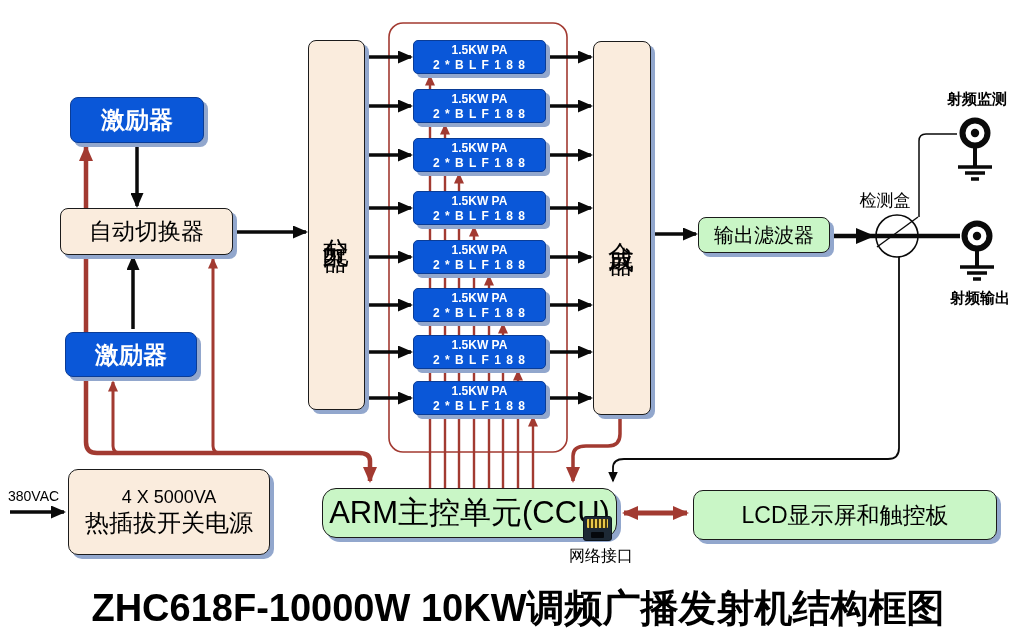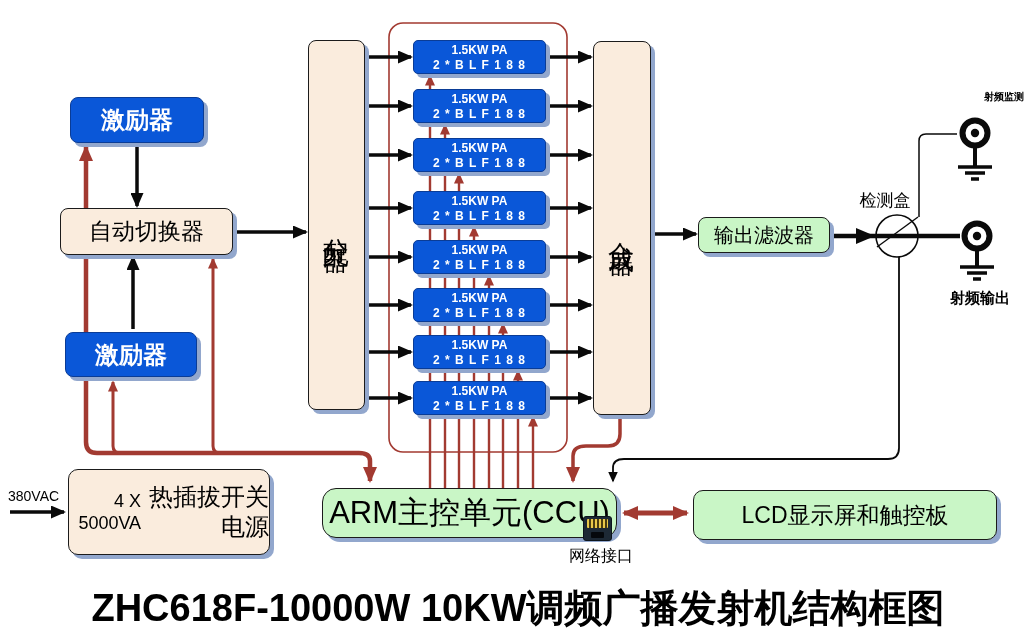--- a/index.html
+++ b/index.html
@@ -9,28 +9,28 @@
   html,body{margin:0;padding:0;background:#fff;}
   .canvas{position:relative;width:1036px;height:640px;background:#fff;overflow:hidden;
           font-family:"Liberation Sans","DejaVu Sans",sans-serif;}
   svg.wires{position:absolute;left:0;top:0;z-index:1;}
   .ln-black{stroke:var(--line-black);fill:none;}
   .ln-red{stroke:var(--line-red);fill:none;}
   .mkf-black{fill:var(--line-black);}
   .mkf-red{fill:var(--line-red);}
   .box{position:absolute;z-index:2;box-sizing:border-box;display:flex;align-items:center;justify-content:center;
        border:1.6px solid #1b1b1b;border-radius:8px;background:var(--cream);
-       box-shadow:4px 4px 0 var(--shadow);color:#000;text-align:right;}
+       box-shadow:4px 4px 0 var(--shadow);color:#000;text-align:center;}
   .blue{background:var(--box-blue);border-color:#0a3c96;color:#fff;font-weight:bold;}
   .green{background:var(--box-green);}
   .vtext{writing-mode:vertical-rl;text-orientation:upright;letter-spacing:5px;font-size:26px;}
   .pa{border-radius:5px;flex-direction:column;line-height:1.2;font-size:12px;padding-top:1px;}
   .pa .l2{letter-spacing:1px;}
   .lbl{position:absolute;z-index:3;color:#000;}
-  .psu{flex-direction:row;line-height:1.25;border-radius:10px;}
+  .psu{flex-direction:column;line-height:1.25;border-radius:10px;}
   .psu .l1{font-size:18px;}
   .psu .l2{font-size:24px;}
   .title{position:absolute;left:0;right:0;top:583px;text-align:center;font-size:38px;font-weight:bold;z-index:3;}
   .netport{position:absolute;z-index:4;left:583px;top:516px;width:27px;height:23px;background:#1d2935;
            border:1px solid #0c141c;border-radius:3px;}
   .netport .pins{position:absolute;left:3px;right:3px;top:2px;height:9px;
            background:repeating-linear-gradient(90deg,#e8c84a 0 2px,#4a3c10 2px 4px);border-radius:1px;}
   .netport .slot{position:absolute;left:7px;right:7px;bottom:2px;height:6px;background:#05080c;border-radius:1px;}
 </style>
 </head>
@@ -190,18 +190,18 @@
 
   <div class="netport">
     <div class="pins"></div>
     <div class="slot"></div>
   </div>
 
   <div class="box green" style="left:693px;top:490px;width:304px;height:50px;font-size:23px;border-radius:10px;">LCD显示屏和触控板</div>
 
   <div class="lbl" style="left:8px;top:488px;font-size:14px;font-weight:normal;">380VAC</div>
   <div class="lbl" style="left:849px;top:189px;width:72px;text-align:center;font-size:17px;">检测盒</div>
-  <div class="lbl" style="left:930px;top:90px;width:94px;text-align:right;font-size:10px;font-weight:bold;">射频监测</div>
+  <div class="lbl" style="left:930px;top:90px;width:94px;text-align:center;font-size:15px;font-weight:bold;">射频监测</div>
   <div class="lbl" style="left:933px;top:289px;width:94px;text-align:center;font-size:15px;font-weight:bold;">射频输出</div>
   <div class="lbl" style="left:555px;top:546px;width:92px;text-align:center;font-size:16px;">网络接口</div>
 
   <div class="title">ZHC618F-10000W 10KW调频广播发射机结构框图</div>
 </div>
 
 </body></html>

